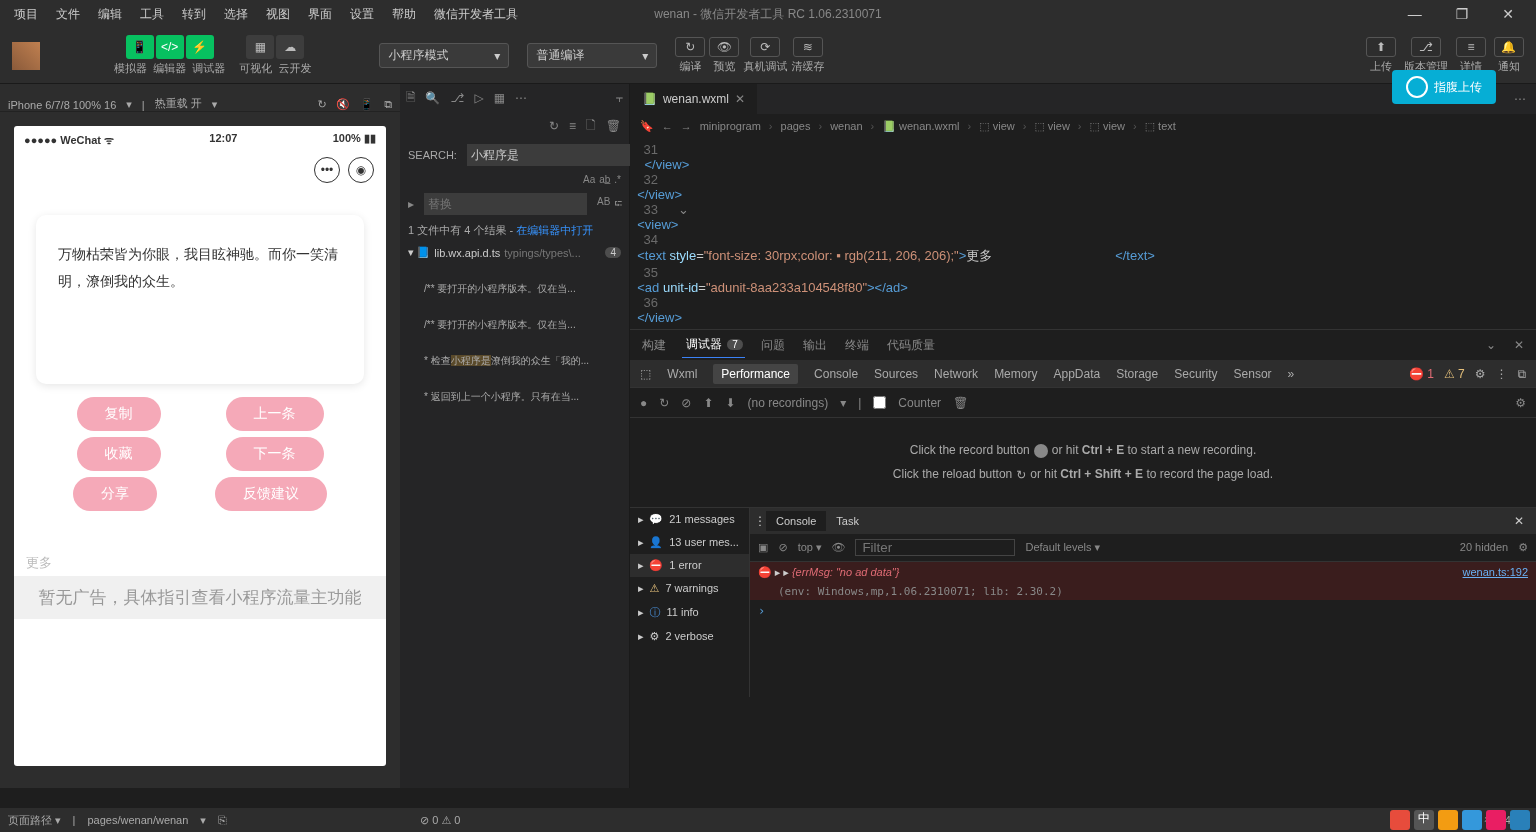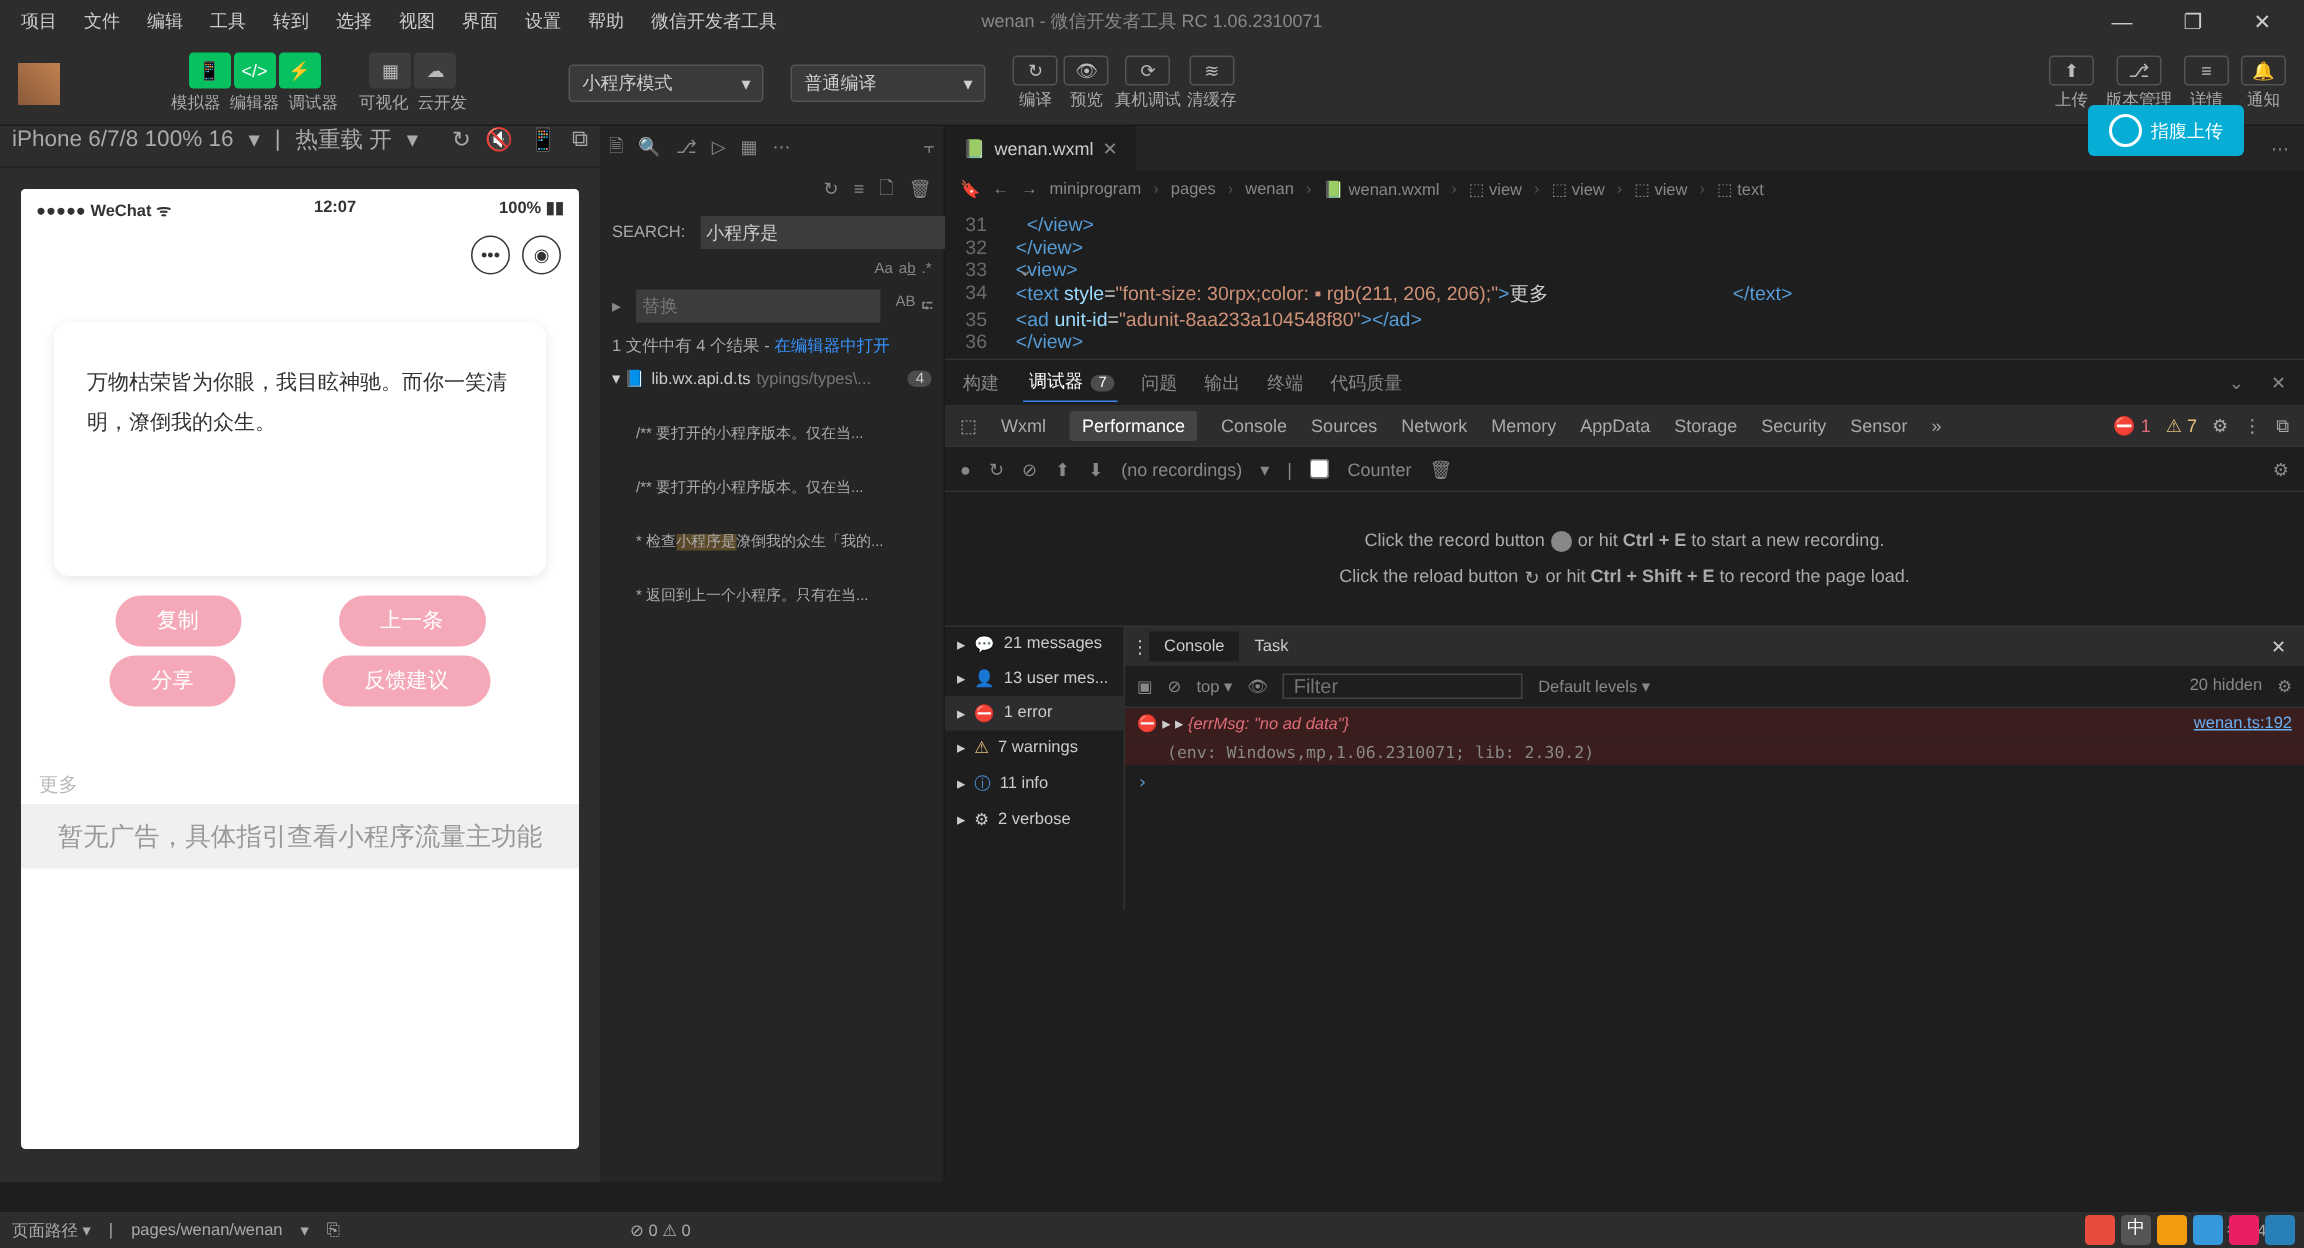--- a/index.html
+++ b/index.html
@@ -19,21 +19,21 @@
 .tbgroup .lbl { font-size:11px; color:#aaa; }
 .sel { background:#3a3a3a; border:1px solid #555; padding:3px 8px; border-radius:3px; min-width:130px; display:flex; justify-content:space-between; align-items:center; cursor:pointer; }
 .rside { margin-left:auto; display:flex; gap:8px; }
 .rbtn { display:flex; flex-direction:column; align-items:center; gap:2px; cursor:pointer; }
 .rbtn .ic { width:30px; height:20px; border:1px solid #555; border-radius:3px; display:flex; align-items:center; justify-content:center; color:#bbb; }
 .rbtn .lb { font-size:11px; color:#aaa; }
 .upload-badge { position:absolute; right:40px; top:70px; background:#06aed5; color:#fff; padding:6px 14px; border-radius:4px; display:flex; align-items:center; gap:6px; font-size:12px; cursor:pointer; z-index:50; }
 .upload-badge::before { content:""; display:inline-block; width:18px; height:18px; border:2px solid #fff; border-radius:50%; position:relative; }
 .main { display:flex; height:704px; }
 .simcol { width:400px; background:#2d2d2d; display:flex; flex-direction:column; }
-.simbar { height:28px; display:flex; align-items:flex-start; padding:0 8px; gap:10px; color:#aaa; font-size:15px; border-bottom:1px solid #222; }
+.simbar { height:28px; display:flex; align-items:flex-end; padding:0 8px; gap:10px; color:#aaa; font-size:11px; border-bottom:1px solid #222; }
 .simbar .sp { flex:1; }
 .simbar .ic { cursor:pointer; }
 .phone { margin:14px; background:#fff; flex:1; max-height:640px; border-radius:3px; display:flex; flex-direction:column; color:#333; }
 .ph-status { display:flex; justify-content:space-between; padding:6px 10px; font-size:11px; font-weight:bold; }
 .ph-caps { display:flex; justify-content:flex-end; padding:4px 12px; gap:8px; }
 .cap { width:26px; height:26px; border:1px solid #333; border-radius:13px; display:flex; align-items:center; justify-content:center; cursor:pointer; }
 .card { margin:28px 22px 10px 22px; background:#fff; border-radius:10px; box-shadow:0 2px 8px rgba(0,0,0,.1); padding:26px 22px 90px 22px; font-size:14px; line-height:1.9; }
 .btnrow { display:flex; justify-content:space-around; padding:3px 30px; }
 .pbtn { background:#f5a9b8; color:#fff; padding:8px 28px; border-radius:18px; font-size:14px; cursor:pointer; }
 .ph-more { color:#bbb; font-size:13px; padding:40px 0 4px 12px; }
@@ -55,21 +55,21 @@
 .resline .hl { background:#5a4a2a; }
 .editcol { flex:1; display:flex; flex-direction:column; background:#1e1e1e; }
 .tabs { height:30px; background:#252526; display:flex; align-items:center; }
 .tab { height:30px; padding:0 12px; display:flex; align-items:center; gap:6px; background:#1e1e1e; border-right:1px solid #252526; cursor:pointer; }
 .tab .cls { color:#888; cursor:pointer; }
 .tabs .dots { margin-left:auto; padding:0 10px; color:#888; cursor:pointer; }
 .crumbs { height:24px; display:flex; align-items:center; padding:0 10px; gap:8px; color:#888; font-size:11px; }
 .crumbs span { cursor:pointer; }
 .crumbs .sep { color:#555; }
 .code { font-family:Consolas,monospace; font-size:13px; padding:4px 0; }
-.cline { display:flex; }
+.cline { display:flex;flex-direction:column; }
 .ln { width:40px; text-align:right; padding-right:12px; color:#6a6a6a; }
 .ct { flex:1; white-space:pre; }
 .tag { color:#569cd6; }
 .attr { color:#9cdcfe; }
 .str { color:#ce9178; }
 .fld { position:absolute; left:48px; color:#888; cursor:pointer; }
 .panels { background:#1e1e1e; border-top:1px solid #333; }
 .ptabs { height:30px; display:flex; align-items:center; padding:0 10px; gap:14px; color:#888; font-size:12px; }
 .ptabs span { cursor:pointer; padding:4px 2px; }
 .ptabs .act { color:#fff; border-bottom:1px solid #3b82f6; }
@@ -228,20 +228,24 @@
       <div class="ph-caps">
         <div class="cap">•••</div>
         <div class="cap">◉</div>
       </div>
       <div class="card">万物枯荣皆为你眼，我目眩神驰。而你一笑清明，潦倒我的众生。</div>
       <div class="btnrow">
           <div class="pbtn">复制</div>
           <div class="pbtn">上一条</div>
         </div>
       <div class="btnrow">
+          <div class="pbtn">收藏</div>
+          <div class="pbtn">下一条</div>
+        </div>
+      <div class="btnrow">
           <div class="pbtn">分享</div>
           <div class="pbtn">反馈建议</div>
         </div>
       <div class="ph-more">更多</div>
       <div class="ph-ad">暂无广告，具体指引查看小程序流量主功能</div>
     </div>
   </div>
 
   <div class="searchcol">
     <div class="scicons">

